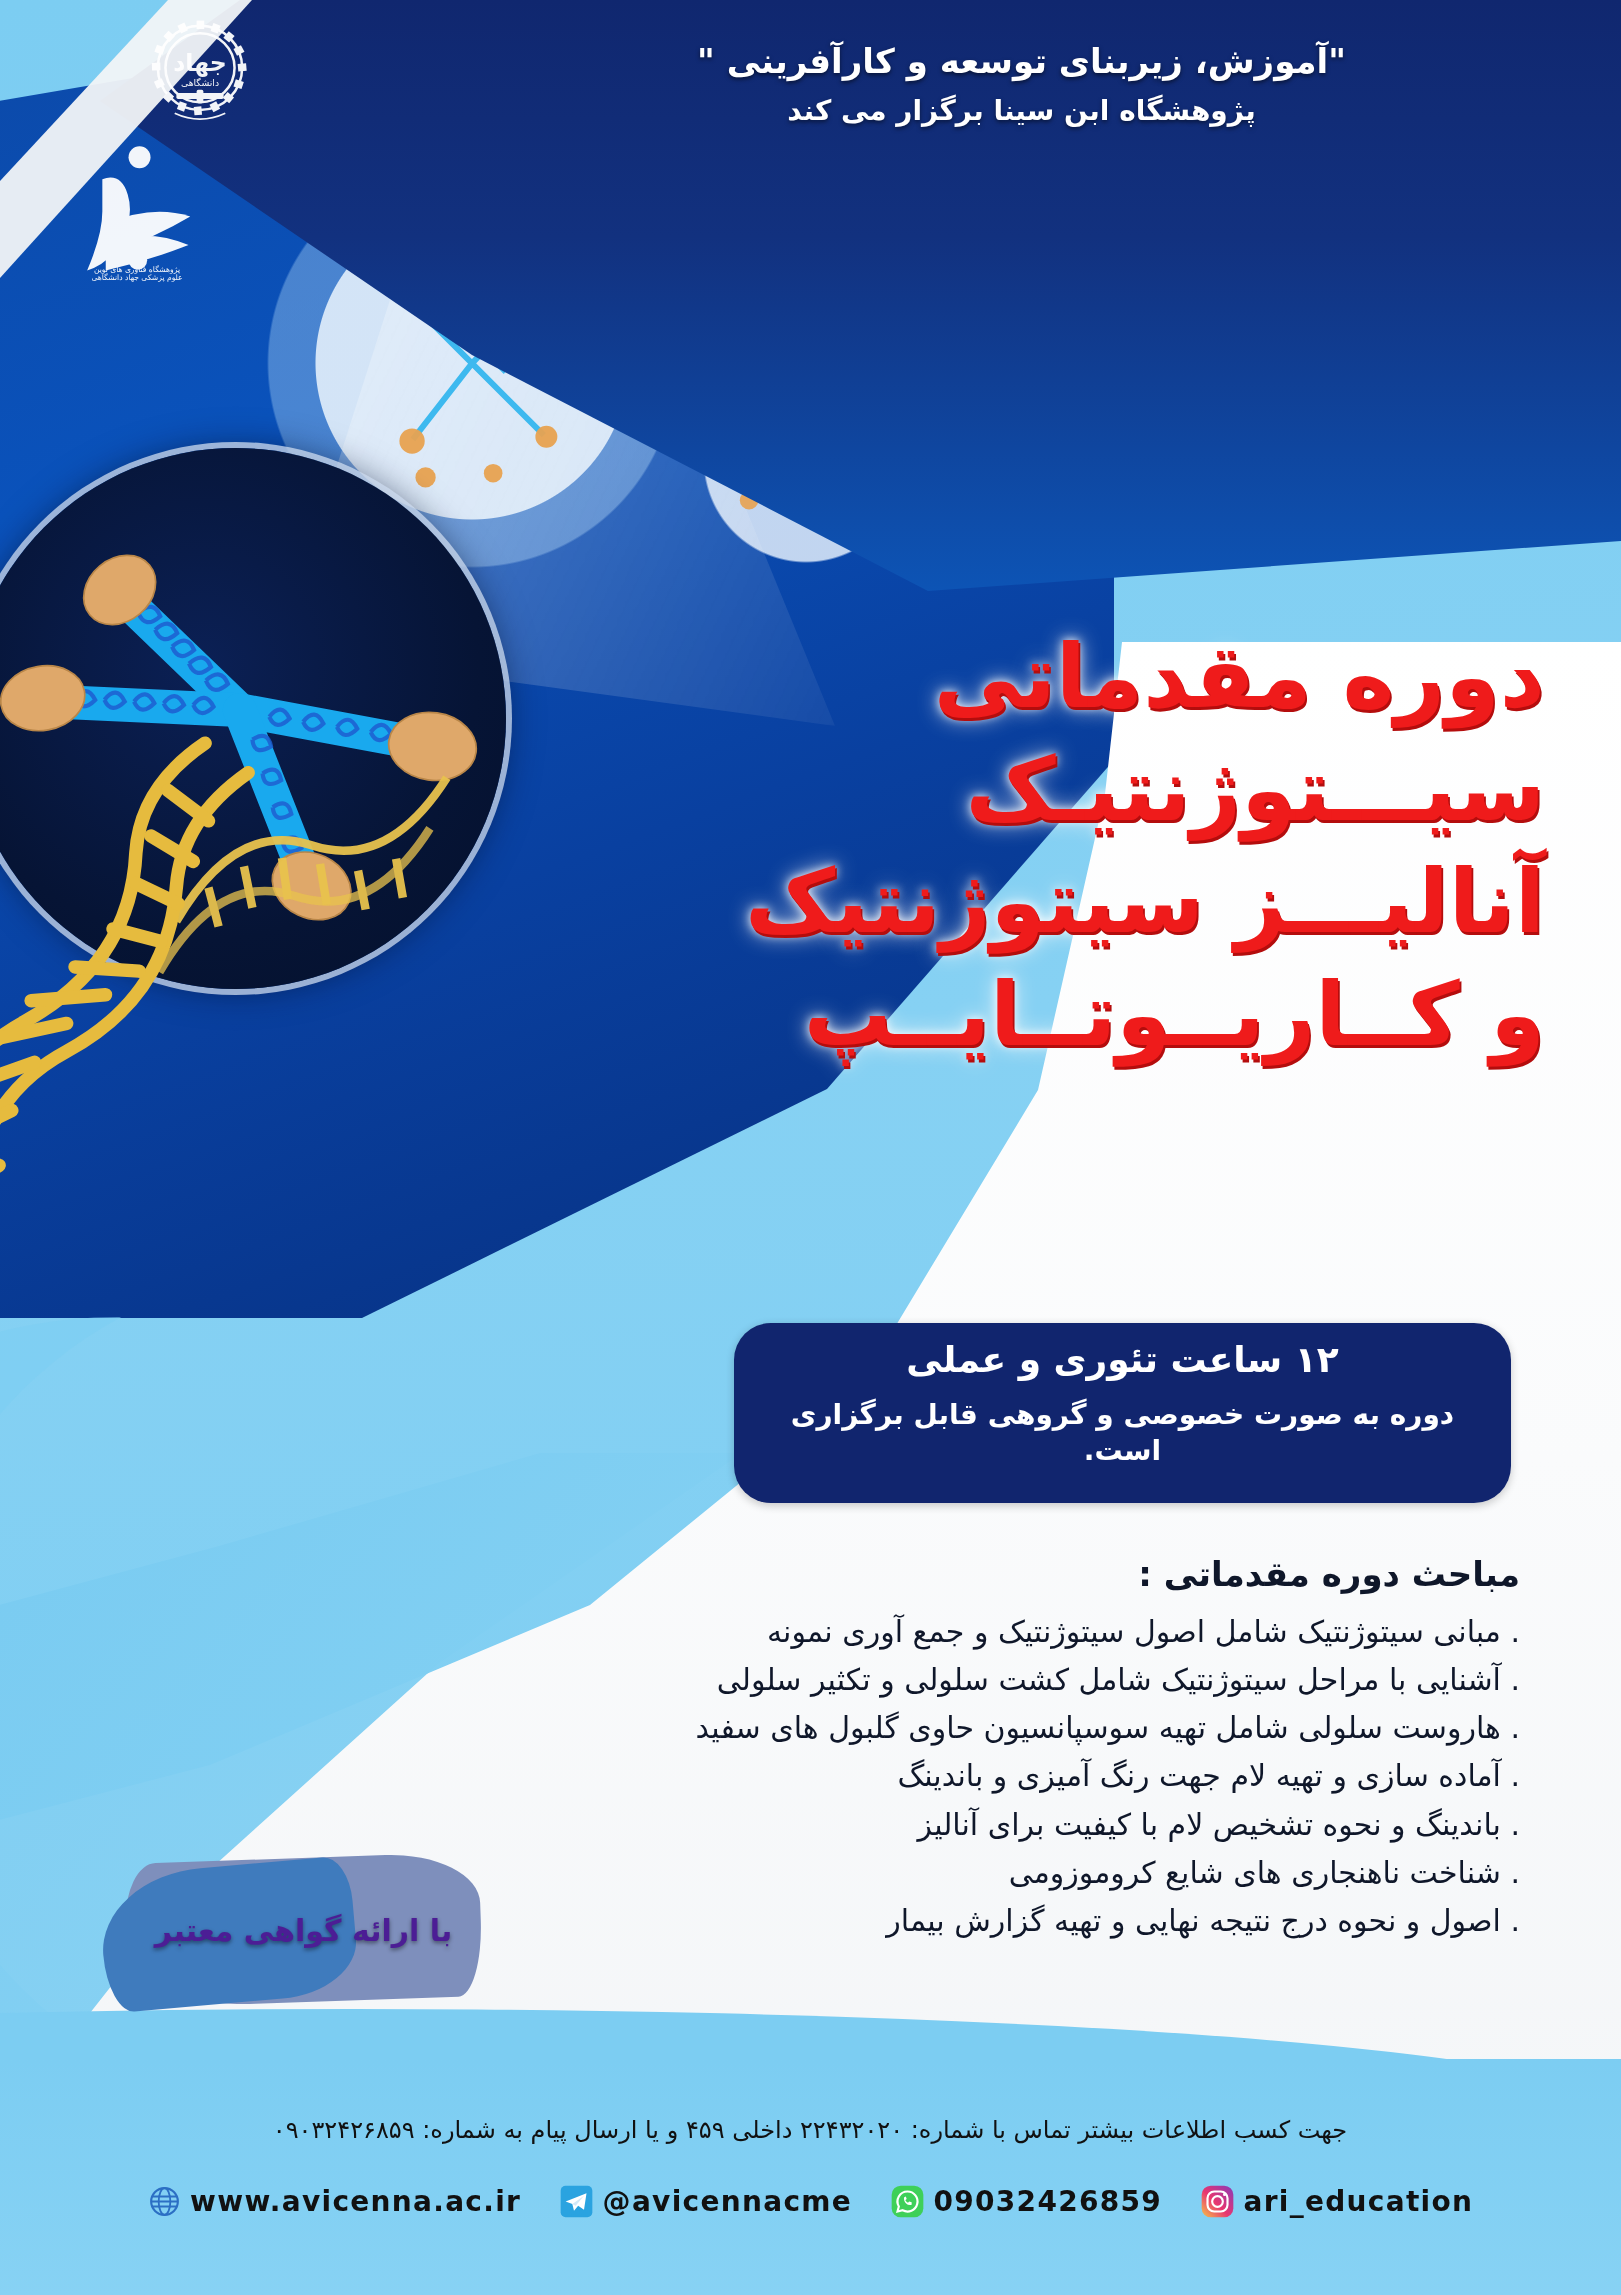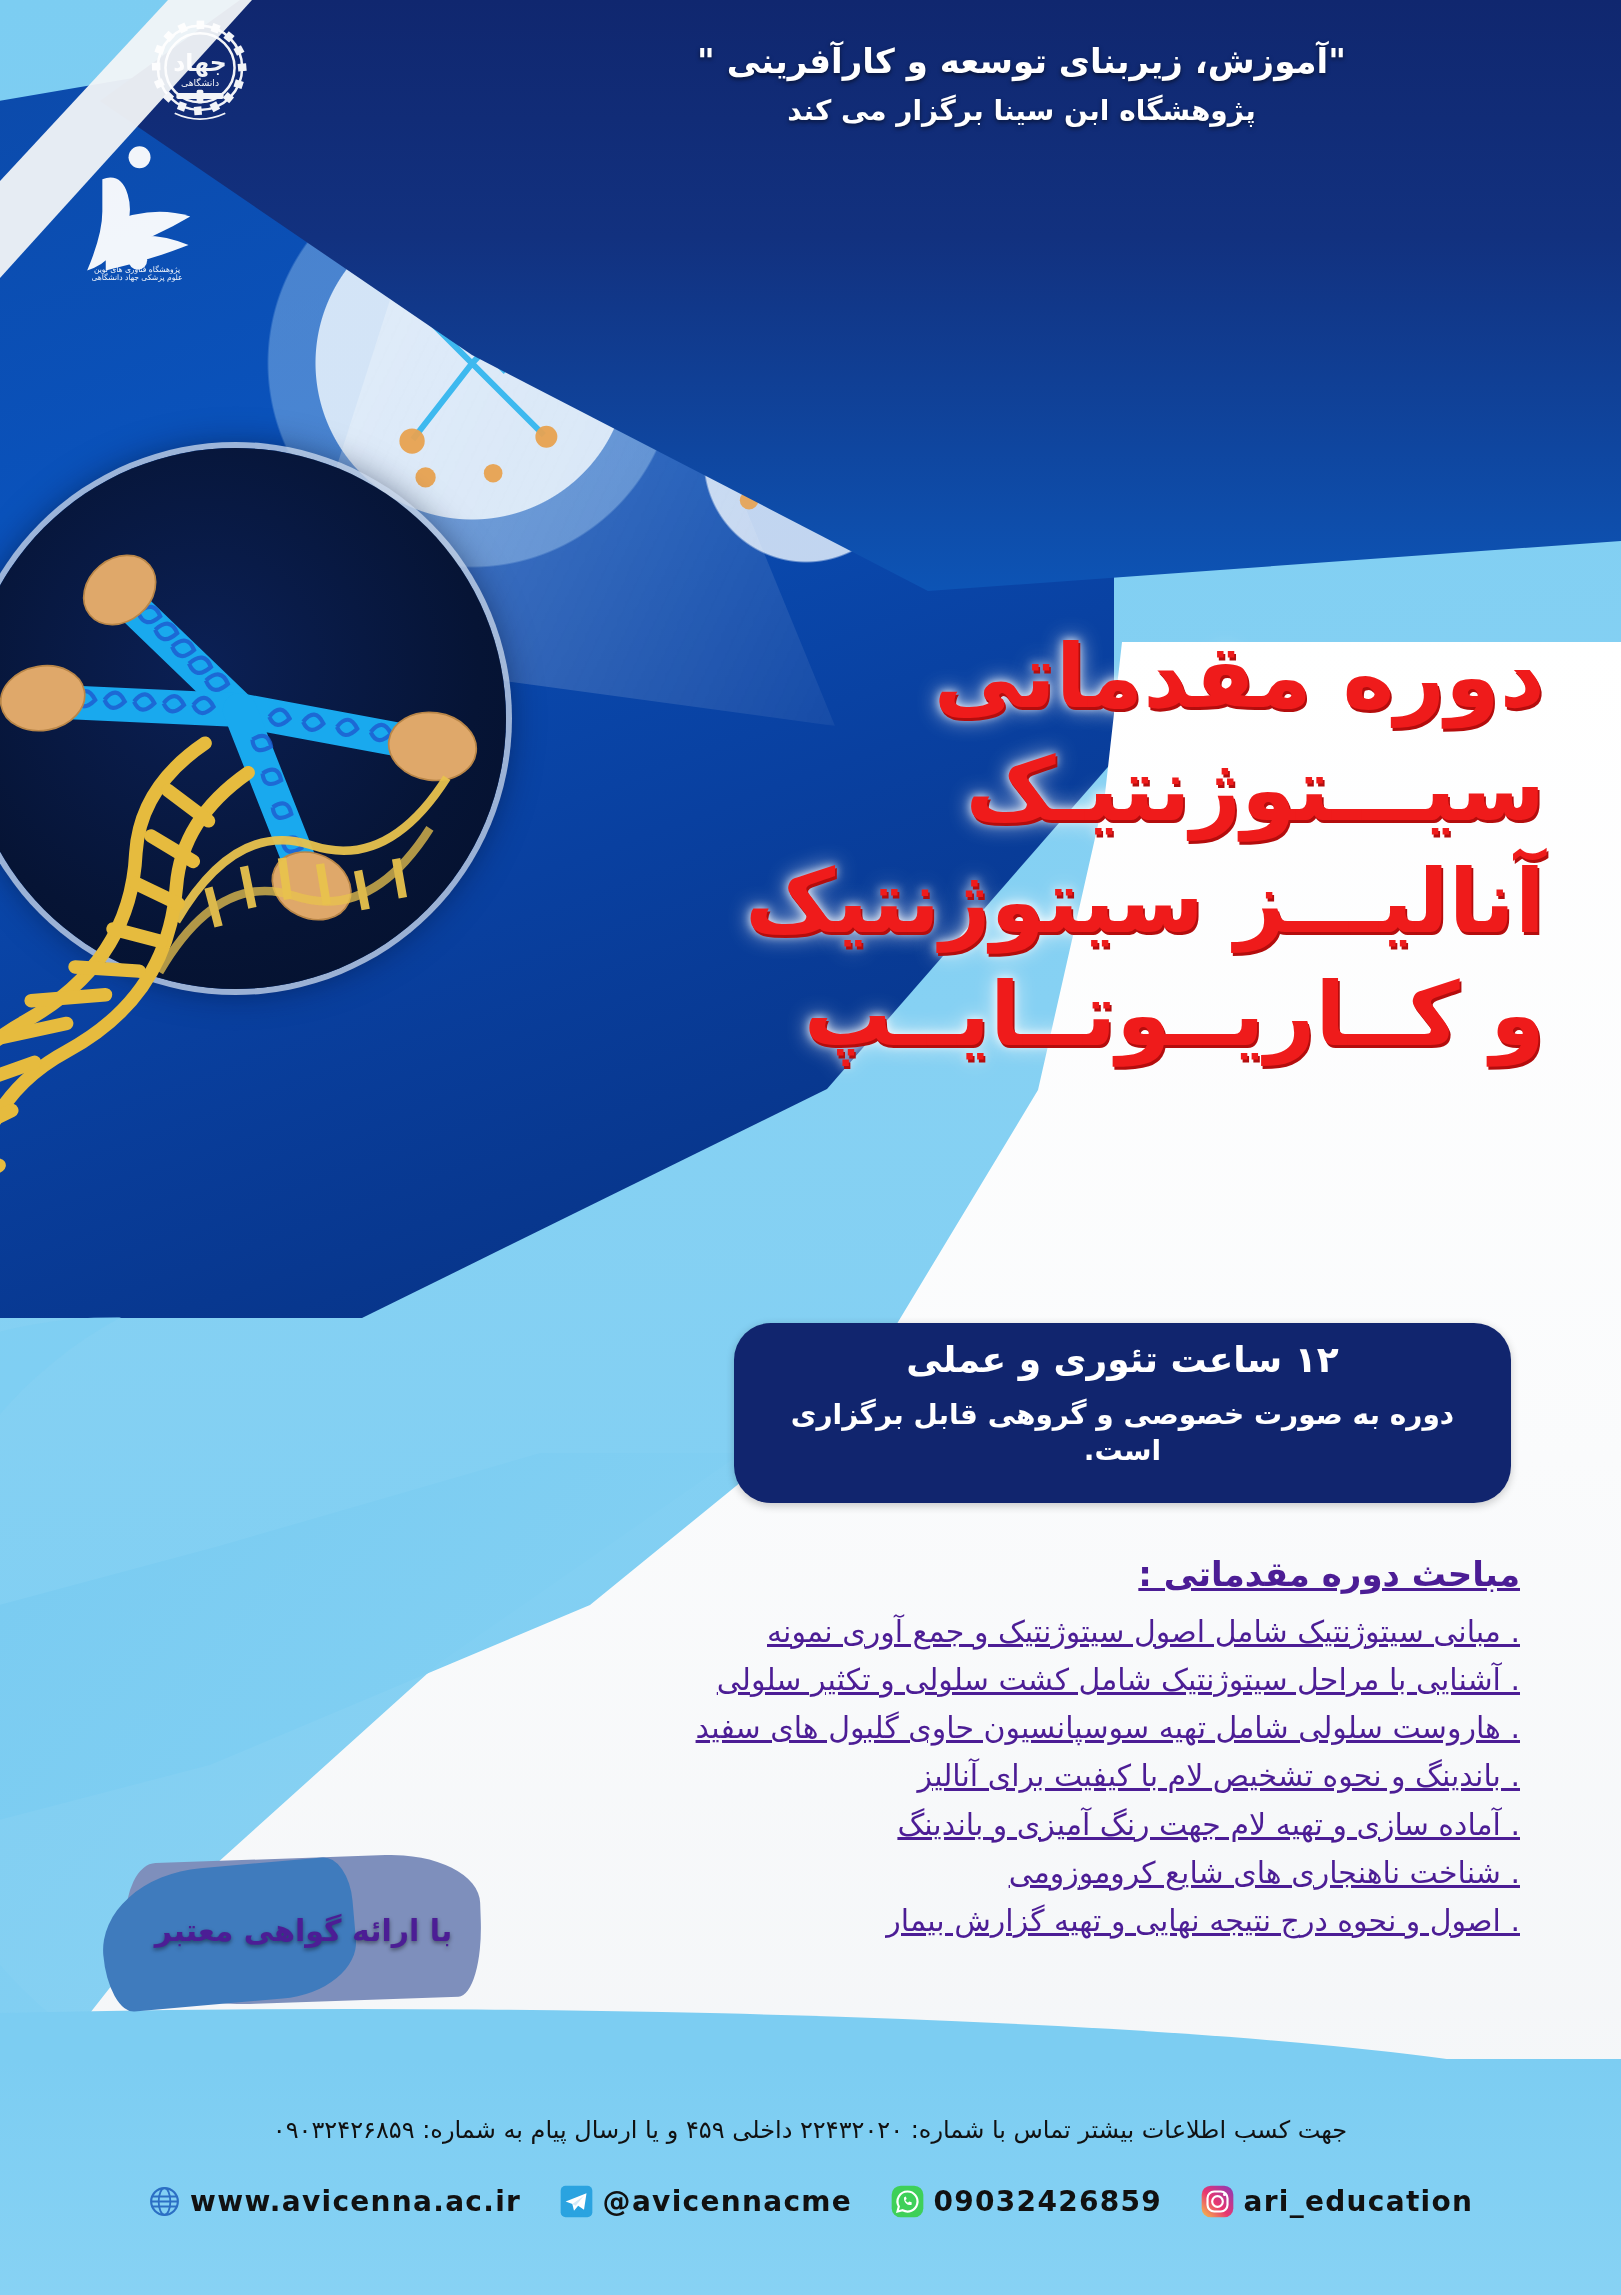--- a/index.html
+++ b/index.html
@@ -131,21 +131,21 @@
     padding:13.5px 34px 18.6px 34px;box-sizing:border-box;
     direction:rtl;text-align:center;color:#fff;
     box-shadow:0 2.5px 8.4px rgba(0,0,0,.2);
   }
   .badge-main{font-size:36px;font-weight:bold;line-height:1.25;margin:0 0 1.7px 0;}
   .badge-sub{font-size:28px;font-weight:bold;line-height:1.3;margin:15px;}
 
   
   .topics{
     position:absolute;right:101px;top:1554px;width:954px;
-    direction:rtl;text-align:right;color:#4c1d95;text-decoration:underline;
+    direction:rtl;text-align:right;color:#0f172a;
   }
   .topics-heading{font-size:34px;font-weight:bold;margin:0 0 15px 0;line-height:1.2;}
   .topic-item{font-size:30px;font-weight:normal;line-height:1.44;margin:0 0 5px 0;}
 
   
   .cert-badge{
     position:absolute;left:127px;top:1858px;width:355px;height:144px;
   }
   .cert-shape-a{
     position:absolute;inset:0;
@@ -341,22 +341,22 @@
   <div class="badge">
     <p class="badge-main">۱۲ ساعت تئوری و عملی</p>
     <p class="badge-sub">دوره به صورت خصوصی و  گروهی  قابل برگزاری است.</p>
   </div>
 
   <div class="topics">
     <p class="topics-heading">مباحث دوره مقدماتی :</p>
     <p class="topic-item">. مبانی سیتوژنتیک شامل اصول سیتوژنتیک و جمع آوری نمونه</p>
     <p class="topic-item">. آشنایی با مراحل سیتوژنتیک شامل کشت سلولی و تکثیر سلولی</p>
     <p class="topic-item">. هاروست سلولی شامل تهیه سوسپانسیون  حاوی گلبول های سفید</p>
+    <p class="topic-item">. آماده سازی و تهیه لام  جهت رنگ آمیزی و باندینگ</p>
     <p class="topic-item">. باندینگ و نحوه تشخیص لام با کیفیت برای آنالیز</p>
-    <p class="topic-item">. آماده سازی و تهیه لام  جهت رنگ آمیزی و باندینگ</p>
     <p class="topic-item">. شناخت ناهنجاری های شایع کروموزومی</p>
     <p class="topic-item">. اصول و نحوه درج نتیجه نهایی و تهیه  گزارش بیمار</p>
   </div>
 
   <div class="cert-badge">
     <div class="cert-shape-a"></div>
     <div class="cert-shape-b"></div>
     <div class="cert-text">با ارائه گواهی معتبر</div>
   </div>
 

